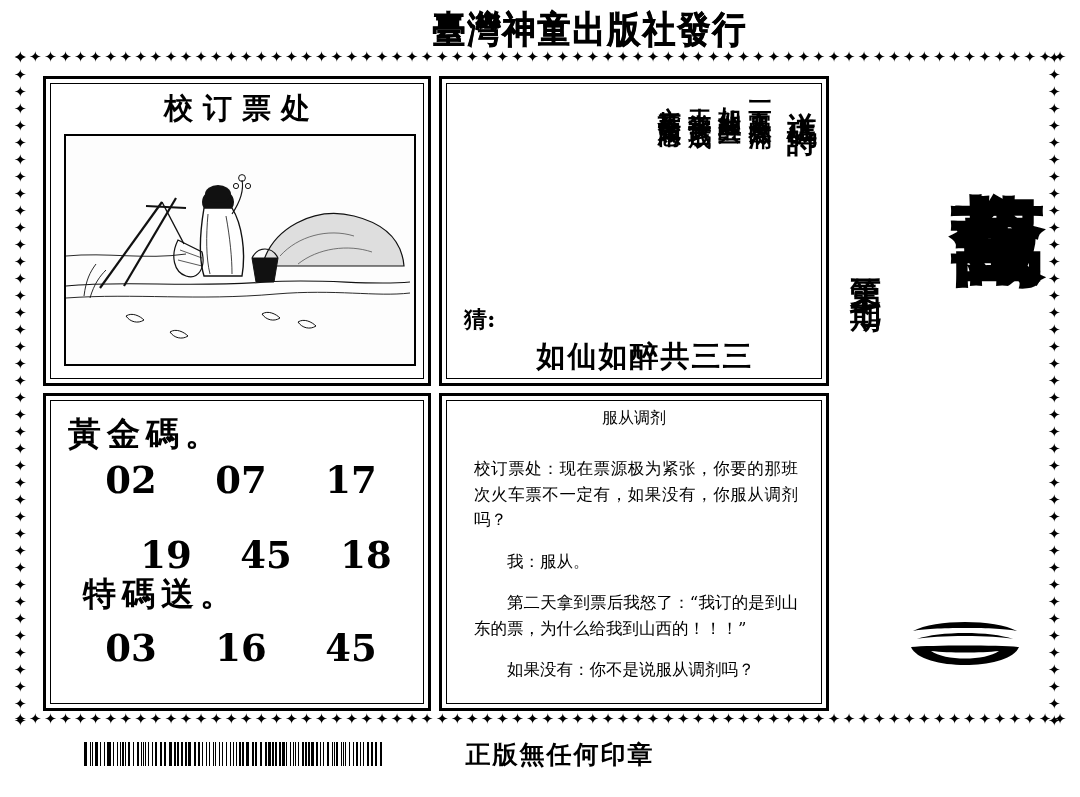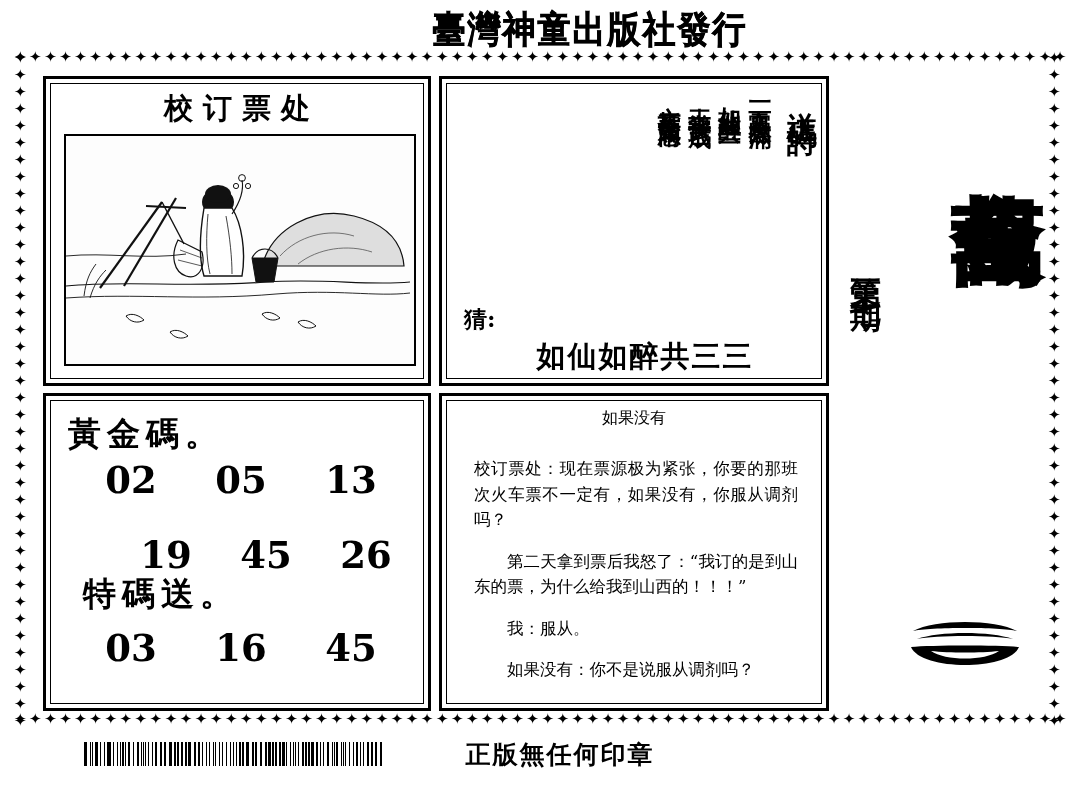--- a/index.html
+++ b/index.html
@@ -348,43 +348,43 @@
       </div>
       <div class="guess-label">猜:</div>
       <div class="guess-text">如仙如醉共三三</div>
     </div>
 
     <div class="panel" id="panel-numbers">
       <div class="panel-inner"></div>
       <div class="num-head" id="gold-head">黃金碼。</div>
       <div class="num-row" id="gold-row1">
         <span>02</span>
-        <span>05</span>
-        <span>13</span>
+        <span>07</span>
+        <span>17</span>
       </div>
       <div class="num-row" id="gold-row2">
         <span>19</span>
         <span>45</span>
-        <span>26</span>
+        <span>18</span>
       </div>
       <div class="num-head" id="special-head">特碼送。</div>
       <div class="num-row" id="special-row">
         <span>03</span>
         <span>16</span>
         <span>45</span>
       </div>
     </div>
 
     <div class="panel" id="panel-story">
       <div class="panel-inner"></div>
-      <div class="story-title">如果没有</div>
+      <div class="story-title">服从调剂</div>
       <div class="story-body">
         <p>校订票处：现在票源极为紧张，你要的那班次火车票不一定有，如果没有，你服从调剂吗？</p>
+        <p class="indent">我：服从。</p>
         <p class="indent">第二天拿到票后我怒了：“我订的是到山东的票，为什么给我到山西的！！！”</p>
-        <p class="indent">我：服从。</p>
         <p class="indent">如果没有：你不是说服从调剂吗？</p>
       </div>
     </div>
   </div>
 
   <div class="masthead">
     <div class="mast-title">萬金報</div>
     <div class="mast-issue">第零一七期</div>
     <svg class="mast-logo" viewBox="0 0 120 70">
       <path d="M8 18 C 30 6, 90 6, 112 18 C 96 14, 24 14, 8 18 Z" fill="#000"></path>

